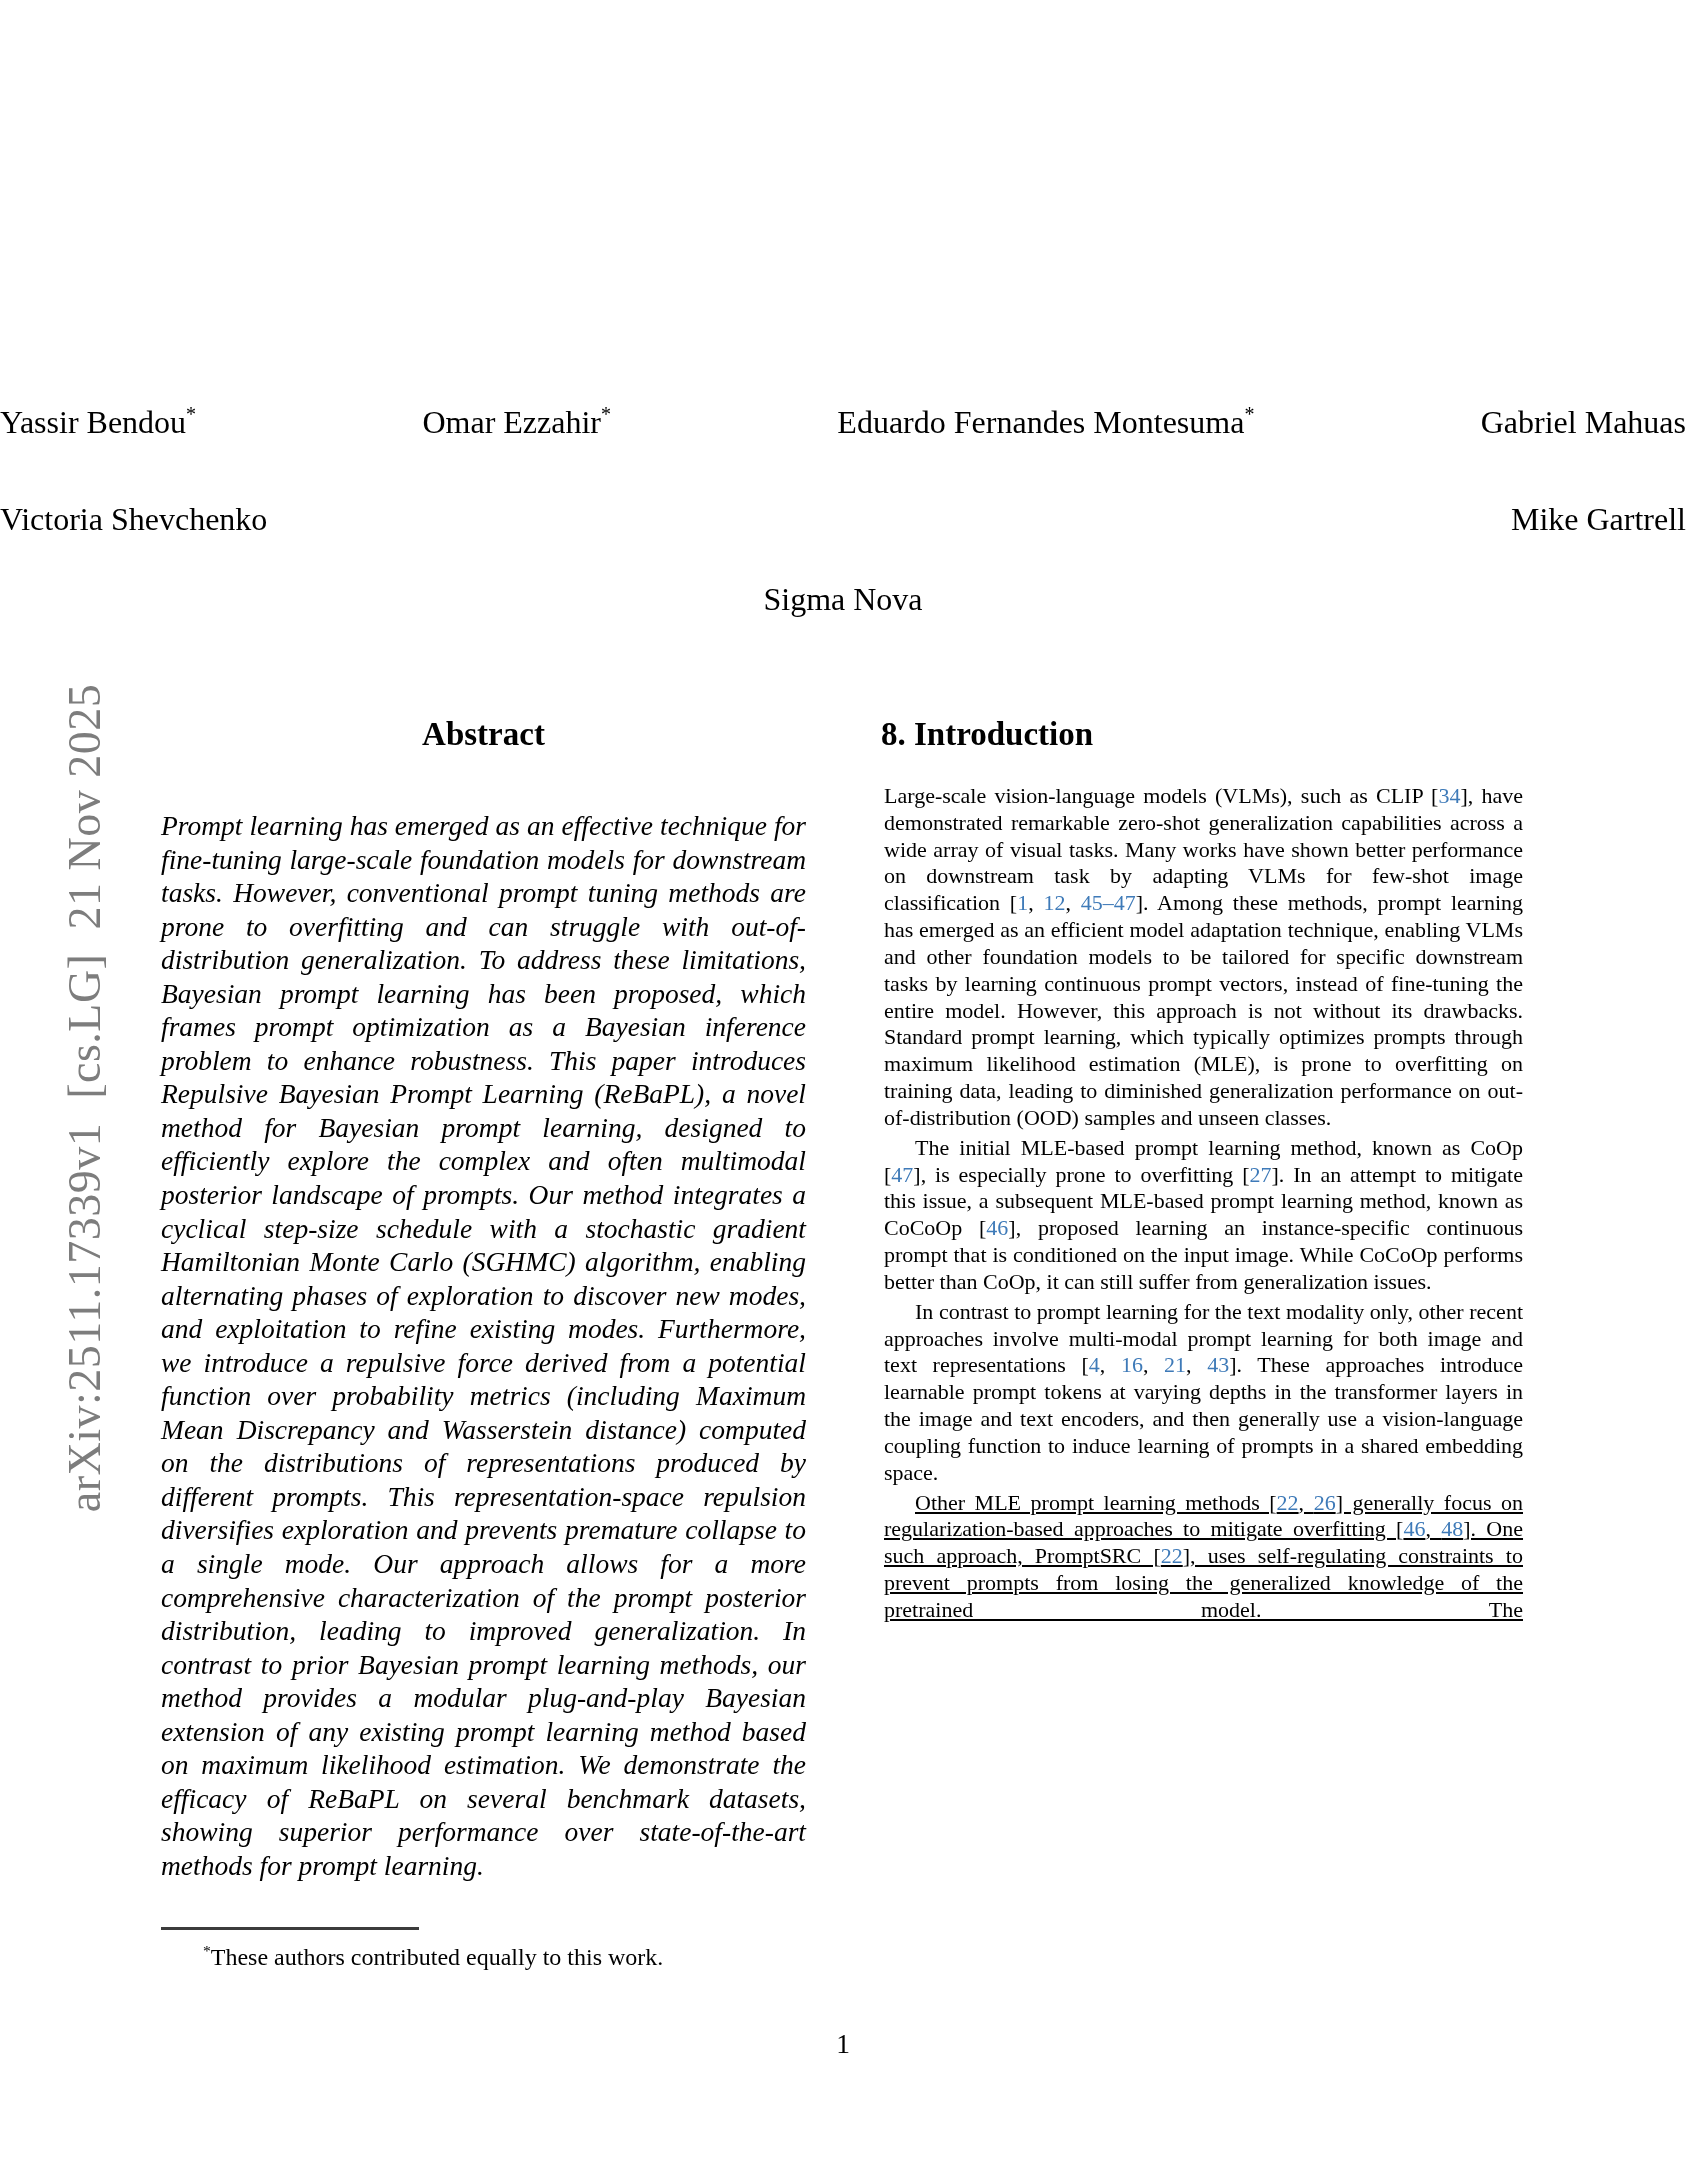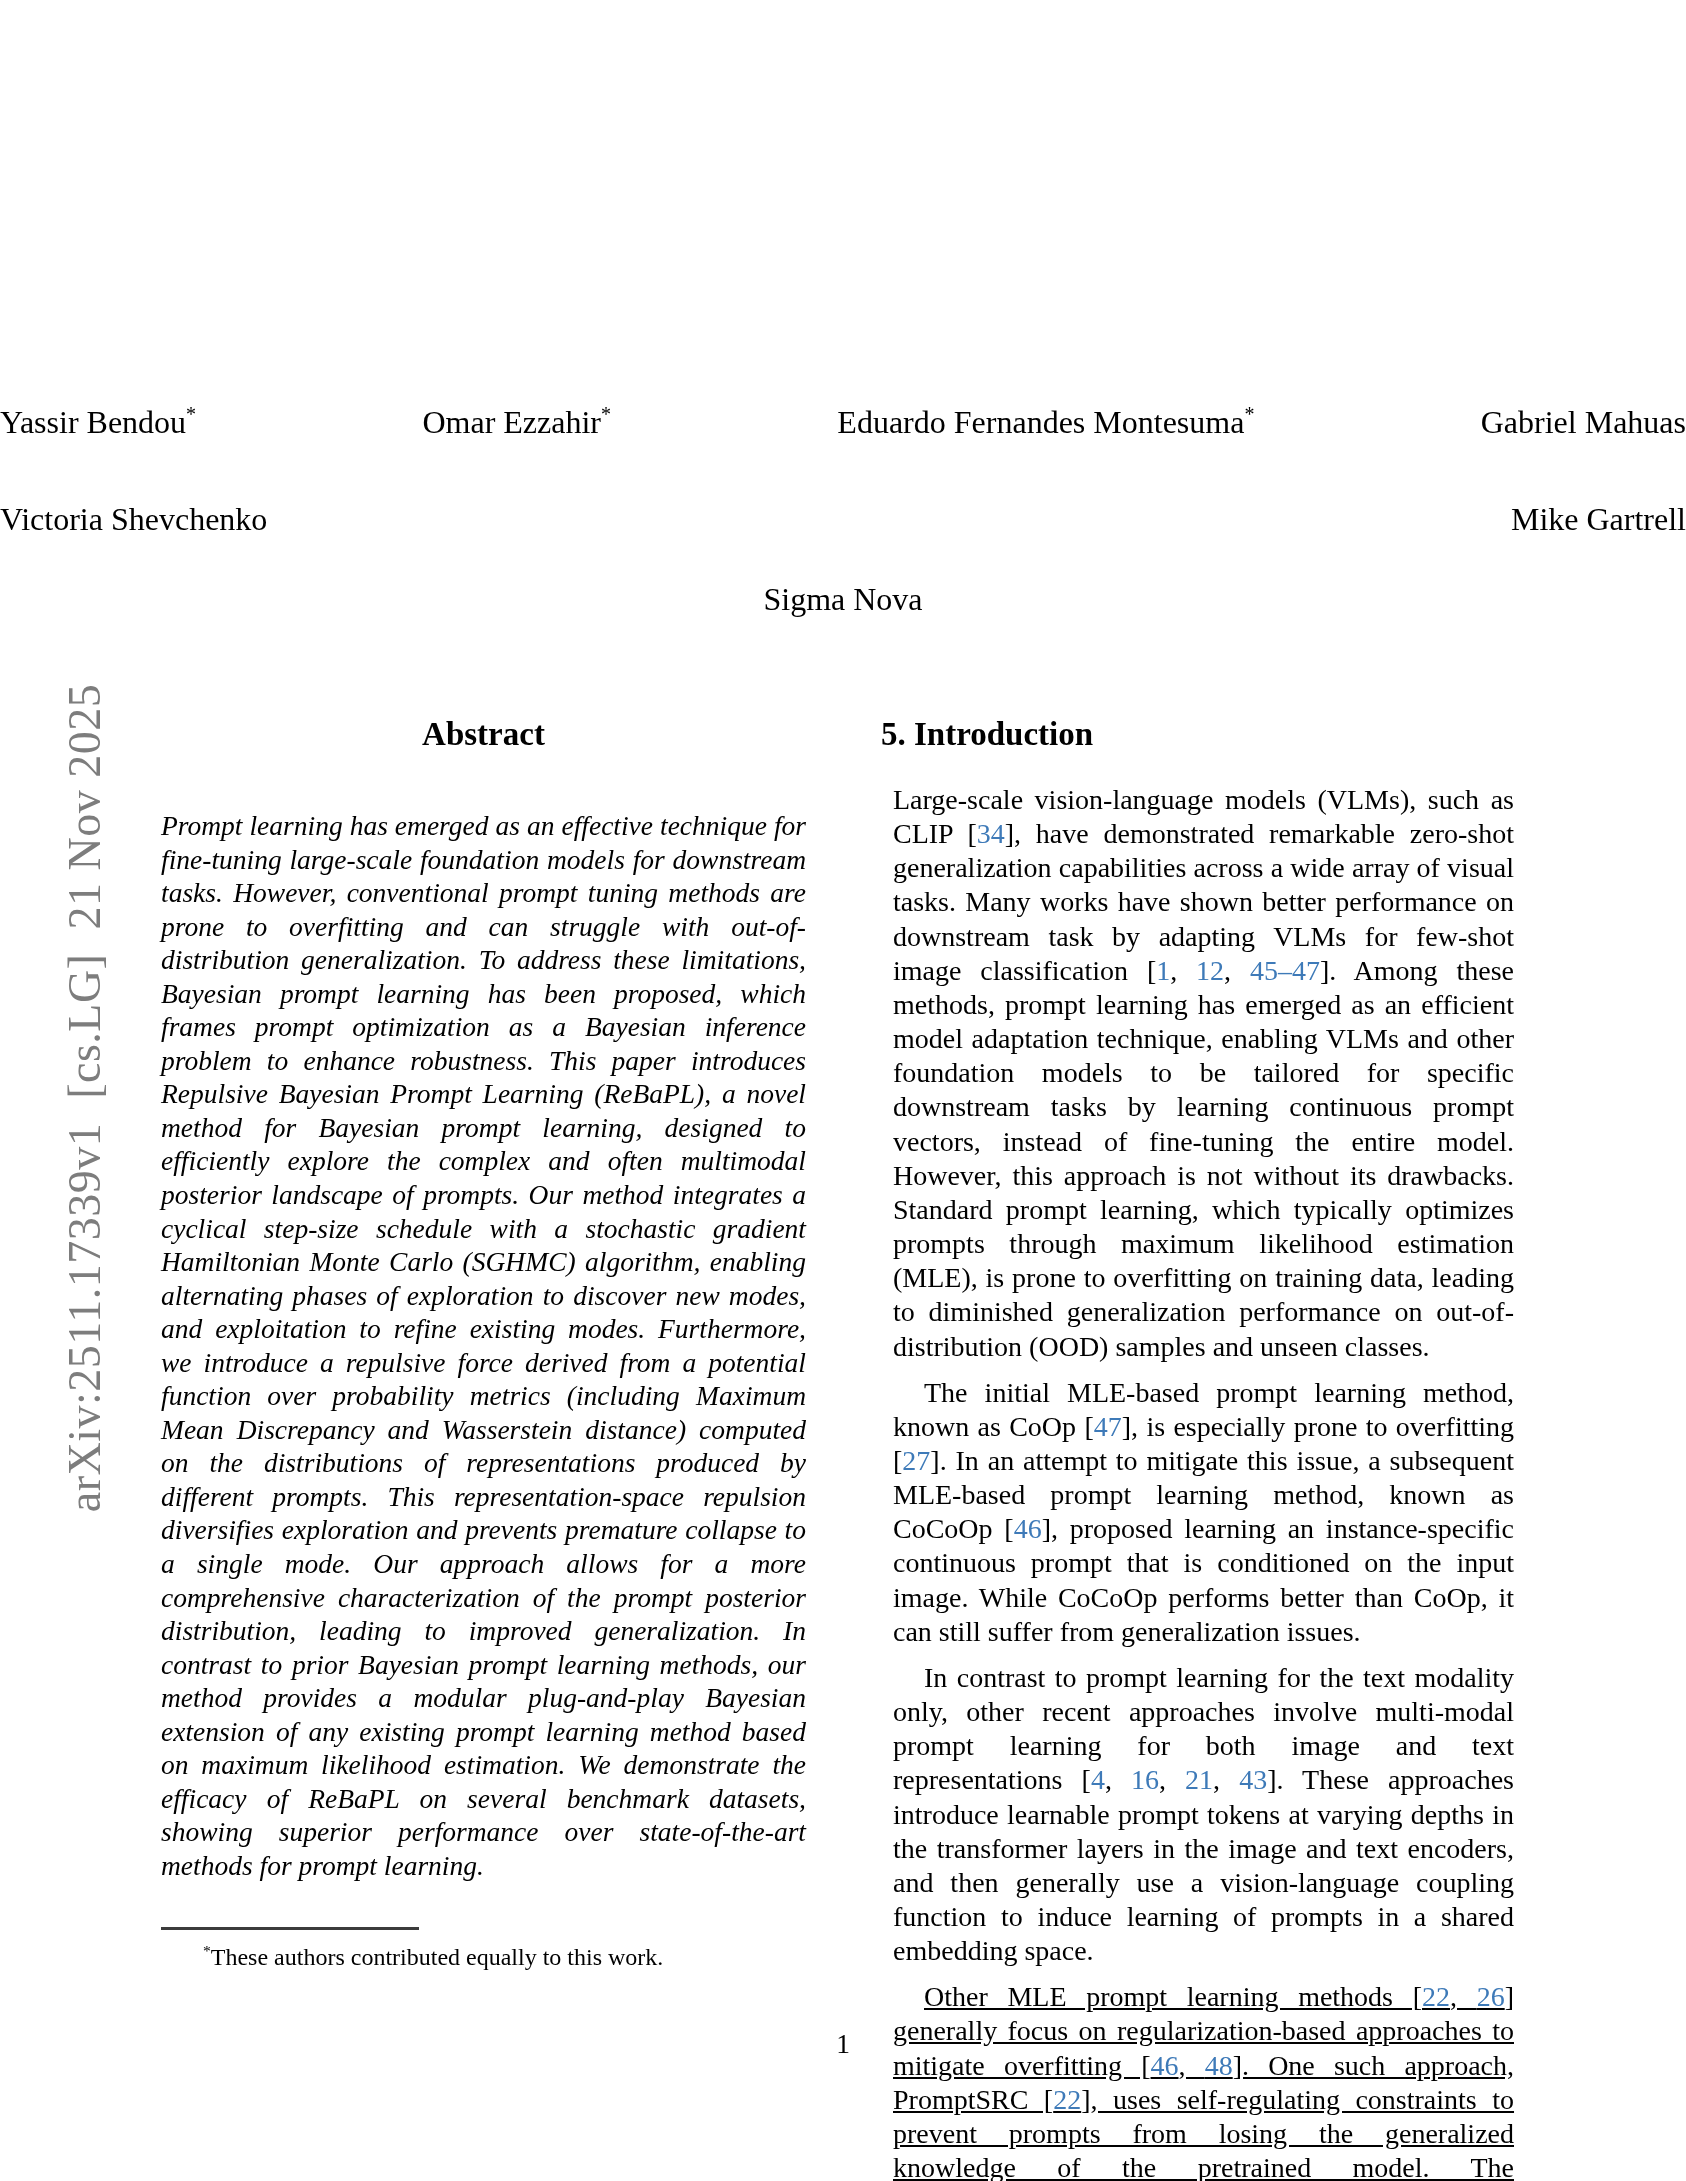--- a/index.html
+++ b/index.html
@@ -81,24 +81,24 @@
     text-align: justify;
     margin: 0;
   }
   .section-heading {
     font-size: 33px;
     font-weight: bold;
     line-height: 40px;
     margin: 0 0 29px 0;
   }
   .para {
-    font-size: 28px;
+    font-size: 22px;
     line-height: 1.22;
     text-align: justify;
-    margin: 12px;
+    margin: 3px;
   }
   .para.indent { text-indent: 31px; }
   .para.fill-last { text-align-last: justify; text-decoration: underline; }
   .cite { color: var(--cite-color, #3e7ab8); }
   .footnote-block {
     position: absolute;
     left: 161px;
     top: 1927px;
     width: 645px;
   }
@@ -145,21 +145,21 @@
   </div>
 
   <div class="affiliation org">Sigma Nova</div>
 
   <div class="column left">
     <div class="abstract-heading">Abstract</div>
     <p class="abstract-text">Prompt learning has emerged as an effective technique for fine-tuning large-scale foundation models for downstream tasks. However, conventional prompt tuning methods are prone to overfitting and can struggle with out-of-distribution generalization. To address these limitations, Bayesian prompt learning has been proposed, which frames prompt optimization as a Bayesian inference problem to enhance robustness. This paper introduces Repulsive Bayesian Prompt Learning (ReBaPL), a novel method for Bayesian prompt learning, designed to efficiently explore the complex and often multimodal posterior landscape of prompts. Our method integrates a cyclical step-size schedule with a stochastic gradient Hamiltonian Monte Carlo (SGHMC) algorithm, enabling alternating phases of exploration to discover new modes, and exploitation to refine existing modes. Furthermore, we introduce a repulsive force derived from a potential function over probability metrics (including Maximum Mean Discrepancy and Wasserstein distance) computed on the distributions of representations produced by different prompts. This representation-space repulsion diversifies exploration and prevents premature collapse to a single mode. Our approach allows for a more comprehensive characterization of the prompt posterior distribution, leading to improved generalization. In contrast to prior Bayesian prompt learning methods, our method provides a modular plug-and-play Bayesian extension of any existing prompt learning method based on maximum likelihood estimation. We demonstrate the efficacy of ReBaPL on several benchmark datasets, showing superior performance over state-of-the-art methods for prompt learning.</p>
   </div>
 
   <div class="column right">
-    <div class="section-heading">5. Introduction</div>
+    <div class="section-heading">8. Introduction</div>
     <p class="para"><span>Large-scale vision-language models (VLMs), such as CLIP [</span><span class="cite">34</span><span>], have demonstrated remarkable zero-shot generalization capabilities across a wide array of visual tasks. Many works have shown better performance on downstream task by adapting VLMs for few-shot image classification [</span><span class="cite">1</span><span>, </span><span class="cite">12</span><span>, </span><span class="cite">45–47</span><span>]. Among these methods, prompt learning has emerged as an efficient model adaptation technique, enabling VLMs and other foundation models to be tailored for specific downstream tasks by learning continuous prompt vectors, instead of fine-tuning the entire model. However, this approach is not without its drawbacks. Standard prompt learning, which typically optimizes prompts through maximum likelihood estimation (MLE), is prone to overfitting on training data, leading to diminished generalization performance on out-of-distribution (OOD) samples and unseen classes.</span></p>
     <p class="para indent"><span>The initial MLE-based prompt learning method, known as CoOp [</span><span class="cite">47</span><span>], is especially prone to overfitting [</span><span class="cite">27</span><span>]. In an attempt to mitigate this issue, a subsequent MLE-based prompt learning method, known as CoCoOp [</span><span class="cite">46</span><span>], proposed learning an instance-specific continuous prompt that is conditioned on the input image. While CoCoOp performs better than CoOp, it can still suffer from generalization issues.</span></p>
     <p class="para indent"><span>In contrast to prompt learning for the text modality only, other recent approaches involve multi-modal prompt learning for both image and text representations [</span><span class="cite">4</span><span>, </span><span class="cite">16</span><span>, </span><span class="cite">21</span><span>, </span><span class="cite">43</span><span>]. These approaches introduce learnable prompt tokens at varying depths in the transformer layers in the image and text encoders, and then generally use a vision-language coupling function to induce learning of prompts in a shared embedding space.</span></p>
     <p class="para indent fill-last"><span>Other MLE prompt learning methods [</span><span class="cite">22</span><span>, </span><span class="cite">26</span><span>] generally focus on regularization-based approaches to mitigate overfitting [</span><span class="cite">46</span><span>, </span><span class="cite">48</span><span>]. One such approach, PromptSRC [</span><span class="cite">22</span><span>], uses self-regulating constraints to prevent prompts from losing the generalized knowledge of the pretrained model. The</span></p>
   </div>
 
   <div class="footnote-block">
     <div class="footnote-rule"></div>
     <p class="footnote-text"><sup>*</sup><span>These authors contributed equally to this work.</span></p>
   </div>

